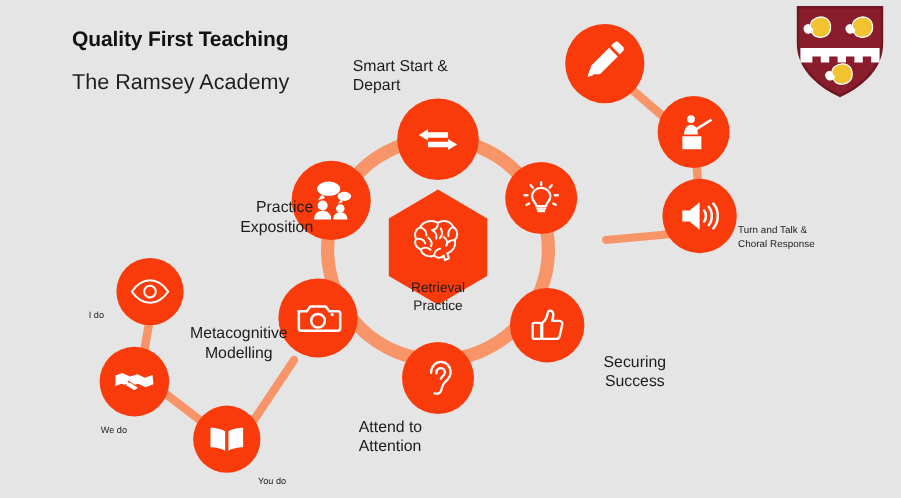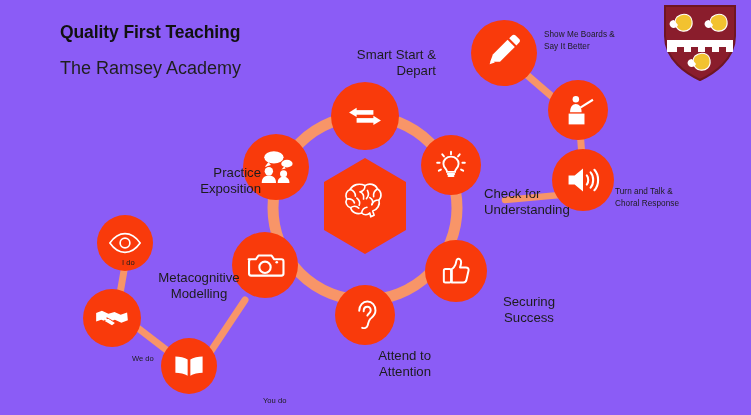--- a/index.html
+++ b/index.html
@@ -5,21 +5,21 @@
   * { box-sizing: border-box; margin: 0; padding: 0; }
   html, body {
     width: 751px; height: 415px;
     background: #ffffff;
     font-family: "Liberation Sans", sans-serif;
     overflow: hidden;
   }
   #stage {
     position: relative;
     width: 751px; height: 415px;
-    background: #8b5cf6;
+    background: #e5e5e5;
     padding-left: 32px;
   }
   #svg-layer {
     position: absolute; left: 0; top: 0;
     width: 751px; height: 415px;
   }
   .txt {
     position: absolute;
     color: #1b1b1b;
     white-space: pre-line;
@@ -34,33 +34,32 @@
   }
   #title-sub {
     left: 60px; top: 46px;
     font-size: 18px;
     font-weight: normal;
     color: #1f1f1f;
     margin-top: 12px;
   }
   .node-label {
     font-size: 13.2px;
-    text-align: right;
+    text-align: left;
     color: #1c1c1c;
   }
   .branch-label {
     font-size: 8.2px;
     color: #1c1c1c;
     line-height: 1.45;
     letter-spacing: 0.05px;
   }
   .small-label {
     font-size: 7.6px;
     color: #1c1c1c;
-    margin-left: 48px;
   }
   #center-label {
     font-size: 11.4px;
     text-align: center;
     color: #1c1c1c;
     line-height: 1.3;
   }
 </style>
 </head>
 <body>
@@ -294,38 +293,36 @@
         <path d="M11 16 C7 16 5 20 8 23 C10 25 14 24 15 21 Z"></path>
         <path d="M46 16 C42 16 40 20 43 23 C45 25 49 24 50 21 Z"></path>
         <path d="M29 55 C25 55 23 59 26 62 C28 64 32 63 33 60 Z"></path>
       </g>
     </g>
   </svg>
 
   <div class="txt node-label" style="left:294px; top:47px; width:142px;">Smart Start &amp;
 Depart</div>
 
-  <div class="txt node-label" style="left:484px; top:186px; width:120px; text-align:left;">Check for
-Understanding</div>
 
   <div class="txt node-label" style="left:474px; top:294px; width:110px; text-align:center;">Securing
 Success</div>
 
   <div class="txt node-label" style="left:299px; top:348px; width:132px;">Attend to
 Attention</div>
 
   <div class="txt node-label" style="left:139px; top:270px; width:120px; text-align:center;">Metacognitive
 Modelling</div>
 
   <div class="txt node-label" style="left:165px; top:165px; width:96px; text-align:right;">Practice
 Exposition</div>
 
-
-  <div class="txt branch-label" style="left:544px; top:29px; width:108px;">Show Me Boards &amp;
-Say It Better</div>
+  <div class="txt" id="center-label" style="left:315px; top:233px; width:100px;">Retrieval
+Practice</div>
+
 
 
   <div class="txt branch-label" style="left:615px; top:186px; width:110px;">Turn and Talk &amp;
 Choral Response</div>
 
   <div class="txt small-label" style="left:74px; top:258px;">I do</div>
 
   <div class="txt small-label" style="left:84px; top:354px;">We do</div>
 
   <div class="txt small-label" style="left:215px; top:396px;">You do</div>

